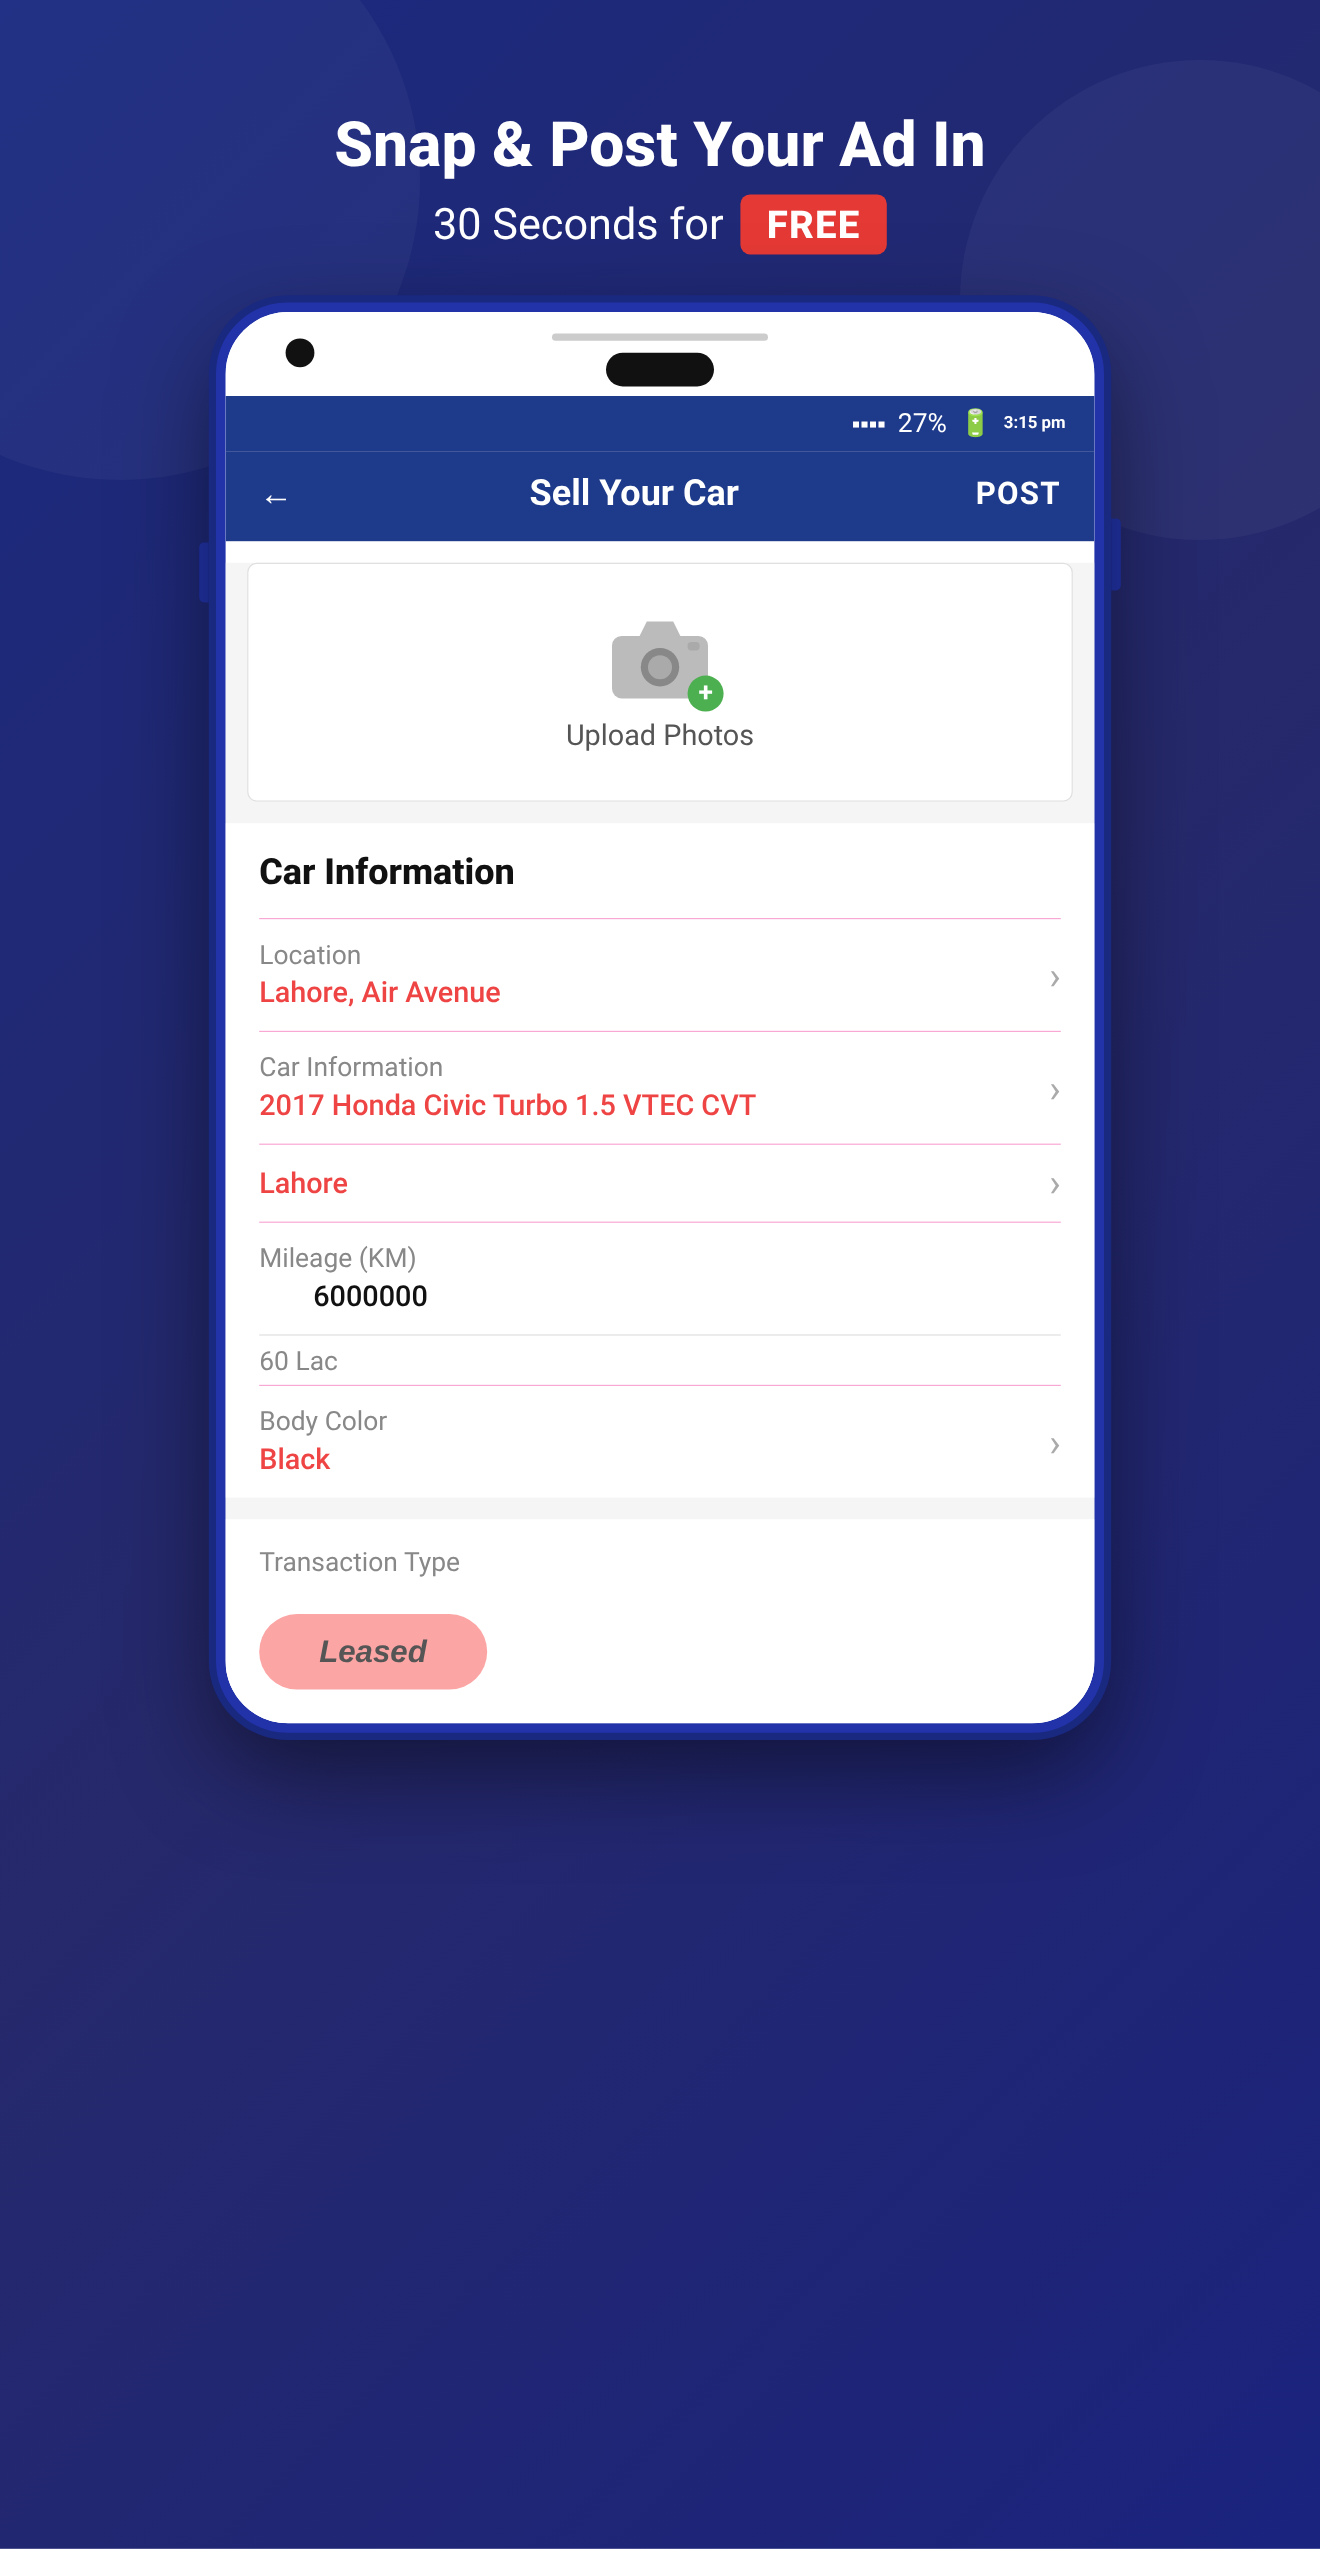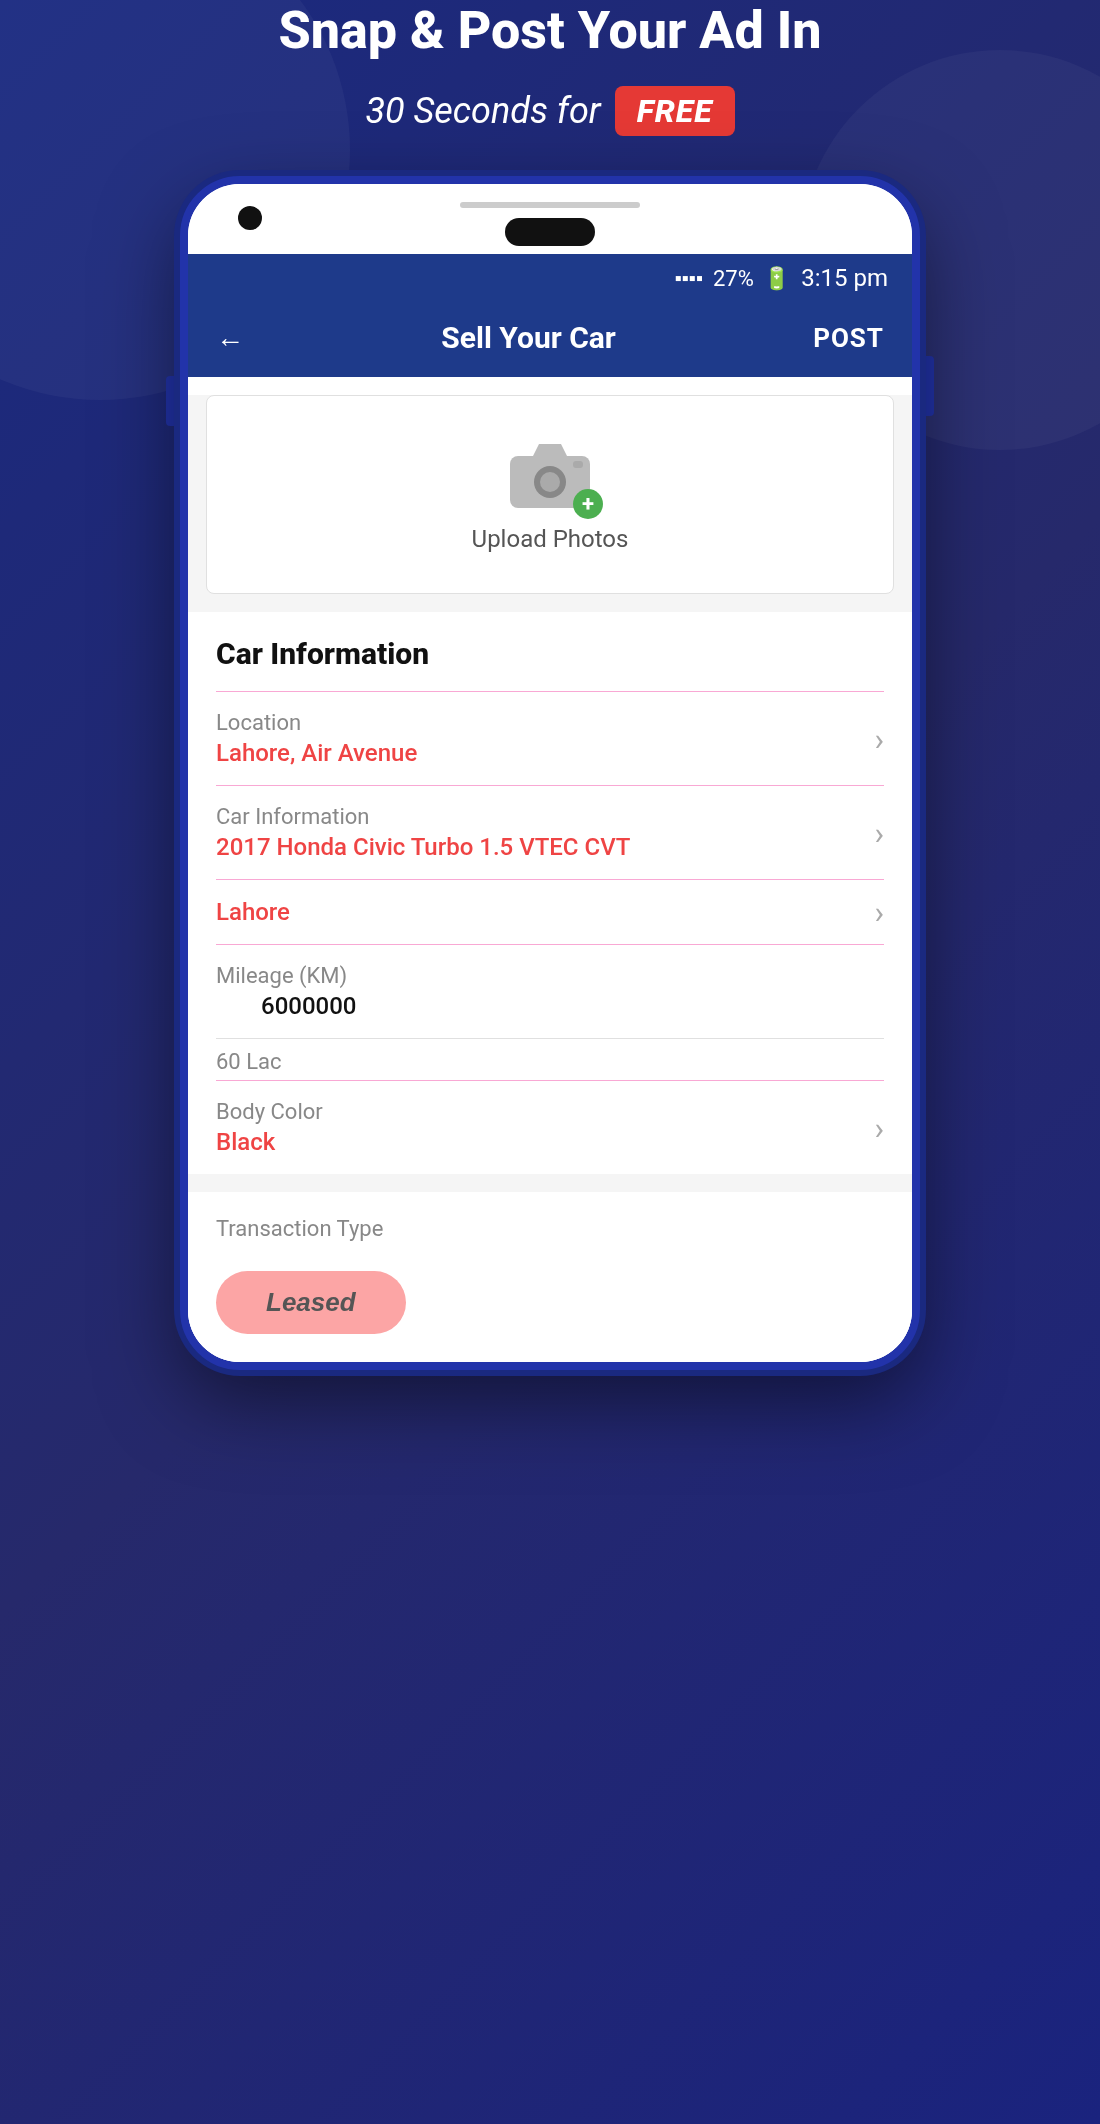--- a/index.html
+++ b/index.html
@@ -27,39 +27,39 @@
       top: -100px; left: -150px;
     }
     .bg-circle-2 {
       width: 400px; height: 400px;
       top: 50px; right: -100px;
     }
 
     
     .page-header {
       text-align: center;
+      padding-top: 90px;
       margin-bottom: 40px;
       z-index: 2;
     }
     .page-header h1 {
       color: white;
       font-size: 52px;
       font-weight: 800;
       line-height: 1.2;
     }
     .page-header .subtitle {
       color: white;
       font-size: 36px;
       font-weight: 400;
-      margin-top: 24px;
+      margin-top: 10px;
       display: flex;
       align-items: center;
       justify-content: center;
       gap: 14px;
-      font-style: italic;
     }
     .free-badge {
       background: #e53935;
       color: white;
       font-size: 32px;
       font-weight: 800;
       padding: 6px 22px;
       border-radius: 8px;
       letter-spacing: 1px;
     }
@@ -119,22 +119,22 @@
       align-items: center;
       gap: 10px;
     }
     .status-bar .signal {
       font-size: 20px;
     }
     .status-bar .battery-pct {
       font-size: 22px;
     }
     .status-bar .time {
-      font-size: 24px;
-      font-weight: 400;
+      font-size: 14px;
+      font-weight: 700;
     }
 
     
     .app-header {
       background: #1e3a8a;
       color: white;
       padding: 18px 28px 22px;
       display: flex;
       align-items: center;
       justify-content: space-between;

